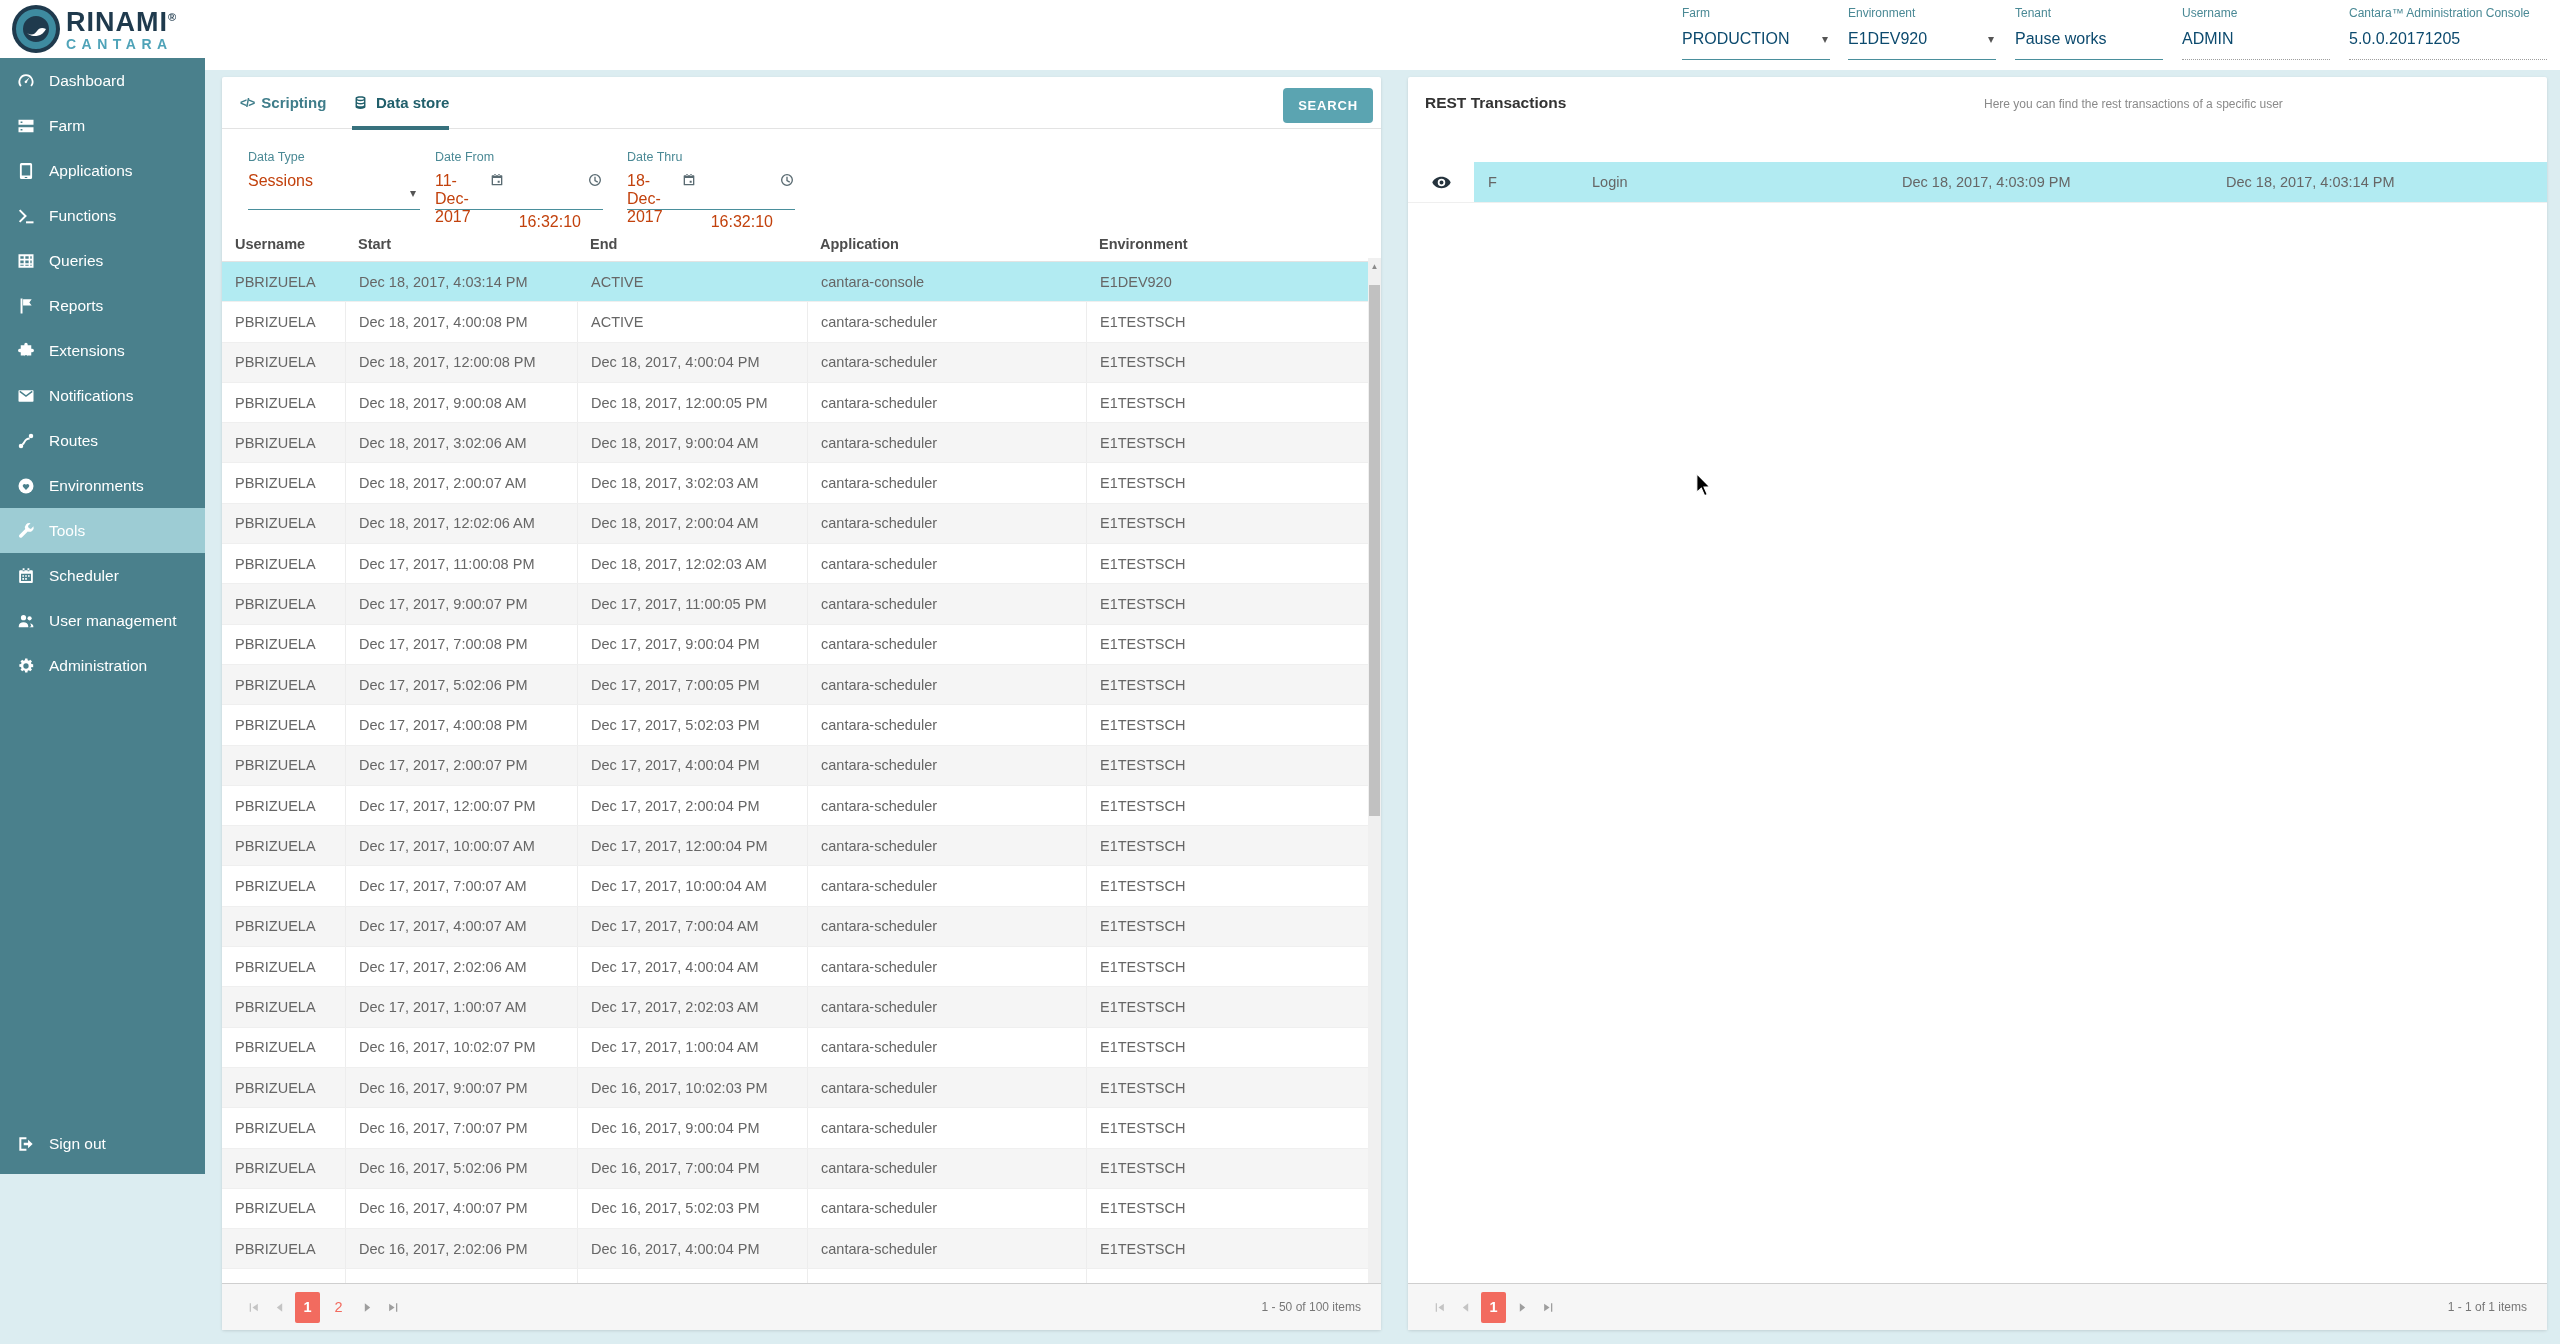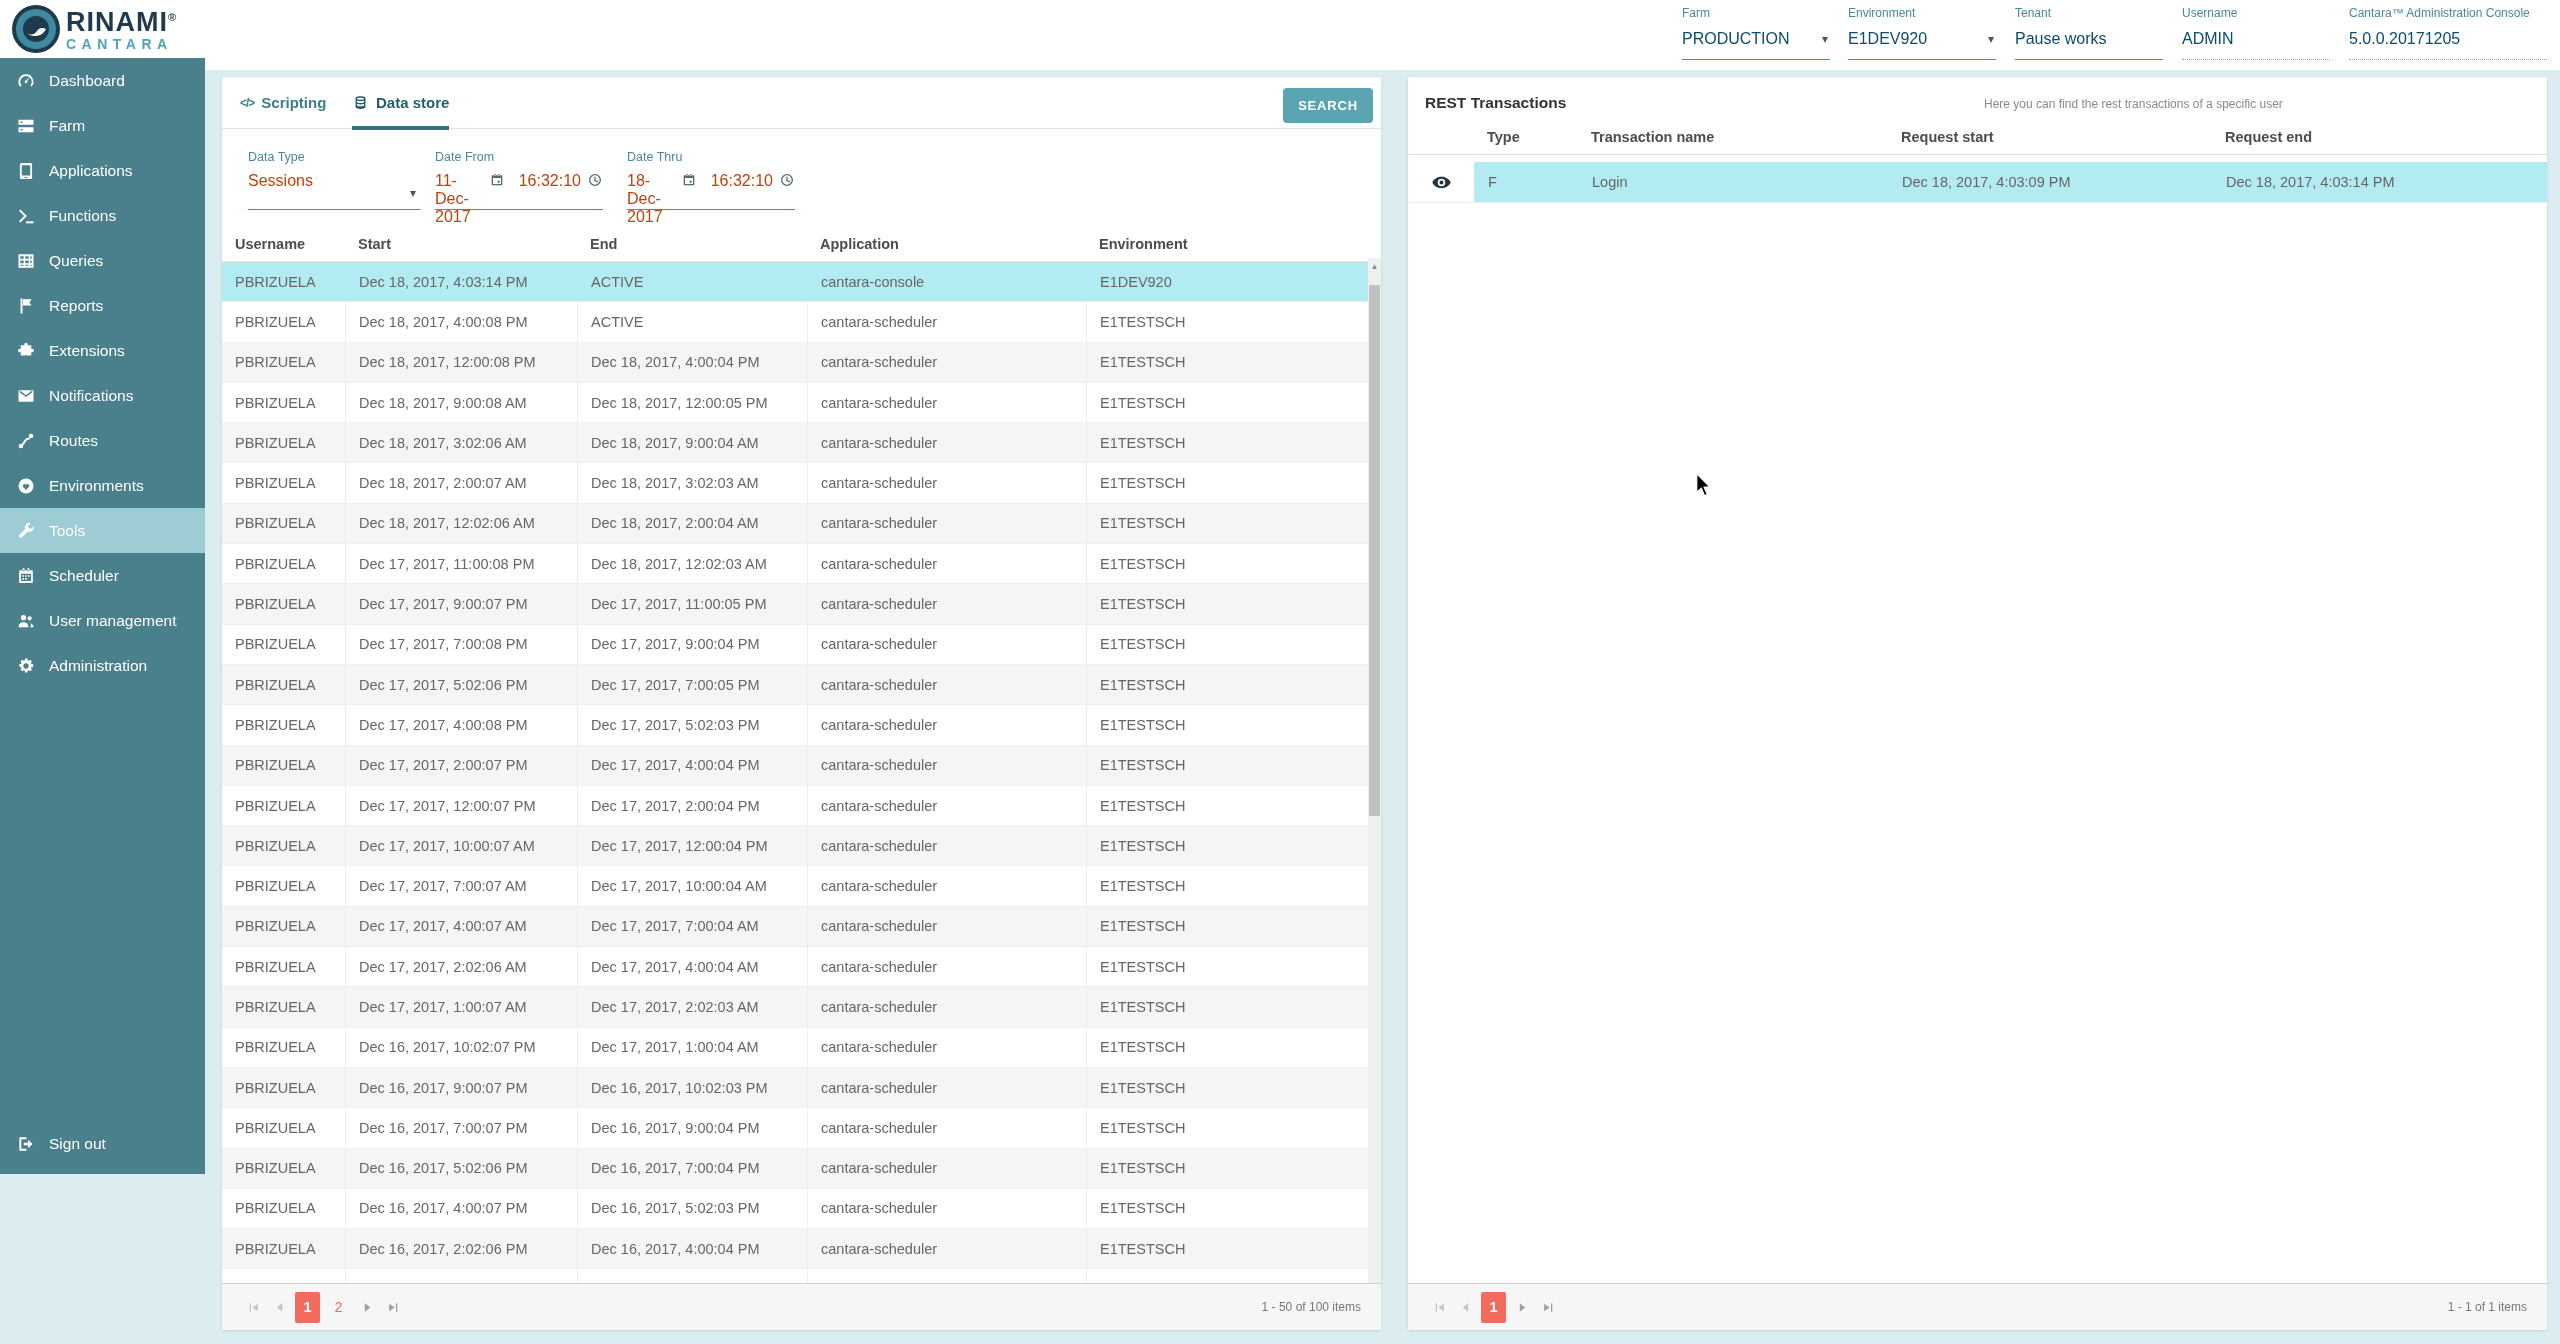--- a/index.html
+++ b/index.html
@@ -51,21 +51,21 @@
   .filter{position:absolute;top:73px;height:60px;}
   .filter-label{font-size:12.5px;color:#4a8995;}
   .filter-value-row{display:flex;margin-top:8px;font-size:16px;color:#c2410c;}
   .filter-underline{position:absolute;left:0;right:0;bottom:0;border-bottom:1px solid #4a8f9c;}
   .f-datatype{left:26px;width:172px;}
   .f-datefrom{left:213px;width:168px;}
   .f-datethru{left:405px;width:168px;}
   .dd-caret{position:absolute;right:4px;bottom:10px;font-size:12px;color:#555;}
   .mini-icn{width:16px;height:16px;margin-left:6px;flex:none;}
   .mini-icn svg{width:16px;height:16px;fill:#5a6b72;display:block;}
-  .time-txt{margin-left:14px;}
+  .time-txt{margin-left:14px;margin-top:41px;}
 
   
   .thead{position:absolute;left:0;width:100%;display:grid;border-bottom:1px solid #e3e3e3;background:#fff;}
   .thead .th{font-size:14.5px;font-weight:bold;color:#4d4d4d;padding:9px 0 9px 13px;white-space:nowrap;}
   .l-grid{grid-template-columns:123px 232px 230px 279px 1fr;}
   .r-grid{grid-template-columns:66px 104px 310px 324px 1fr;}
   .rows{position:absolute;left:0;overflow:hidden;}
   .trow{display:grid;align-items:center;border-bottom:1px solid #efefef;background:#fff;}
   .trow .td{font-size:14.5px;color:#666;padding-left:13px;white-space:nowrap;overflow:hidden;border-left:1px solid #ededed;height:100%;display:flex;align-items:center;}
   .trow .td:first-child{border-left:none;}
@@ -565,27 +565,20 @@
           </span>
         </div>
       <div class="pag-summary">1 - 50 of 100 items</div>
     </div>
   </section>
 
   <section class="card card-right">
     <div class="rp-title">REST Transactions</div>
     <div class="rp-subtitle">Here you can find the rest transactions of a specific user</div>
 
-    <div class="thead r-grid" style="top:43px;" id="r-thead">
-        <div class="th"></div>
-        <div class="th">Type</div>
-        <div class="th">Transaction name</div>
-        <div class="th">Request start</div>
-        <div class="th">Request end</div>
-      </div>
     <div class="rows" style="top:85px;width:1139px;height:80px;" id="r-rows">
         <div class="trow r-grid selected" style="height: 40px;">
           <div class="eye-cell">
             <svg viewBox="0 0 24 24">
               <path fill-rule="evenodd" d="M12 5.5C7 5.5 2.9 8.6 1.5 12c1.4 3.4 5.5 6.5 10.5 6.5s9.1-3.1 10.5-6.5C21.1 8.6 17 5.5 12 5.5zm0 10.8a4.3 4.3 0 1 1 0-8.6 4.3 4.3 0 0 1 0 8.6zm0-2a2.3 2.3 0 1 0 0-4.6 2.3 2.3 0 0 0 0 4.6z"></path>
             </svg>
           </div>
           <div class="td">F</div>
           <div class="td">Login</div>
           <div class="td">Dec 18, 2017, 4:03:09 PM</div>

